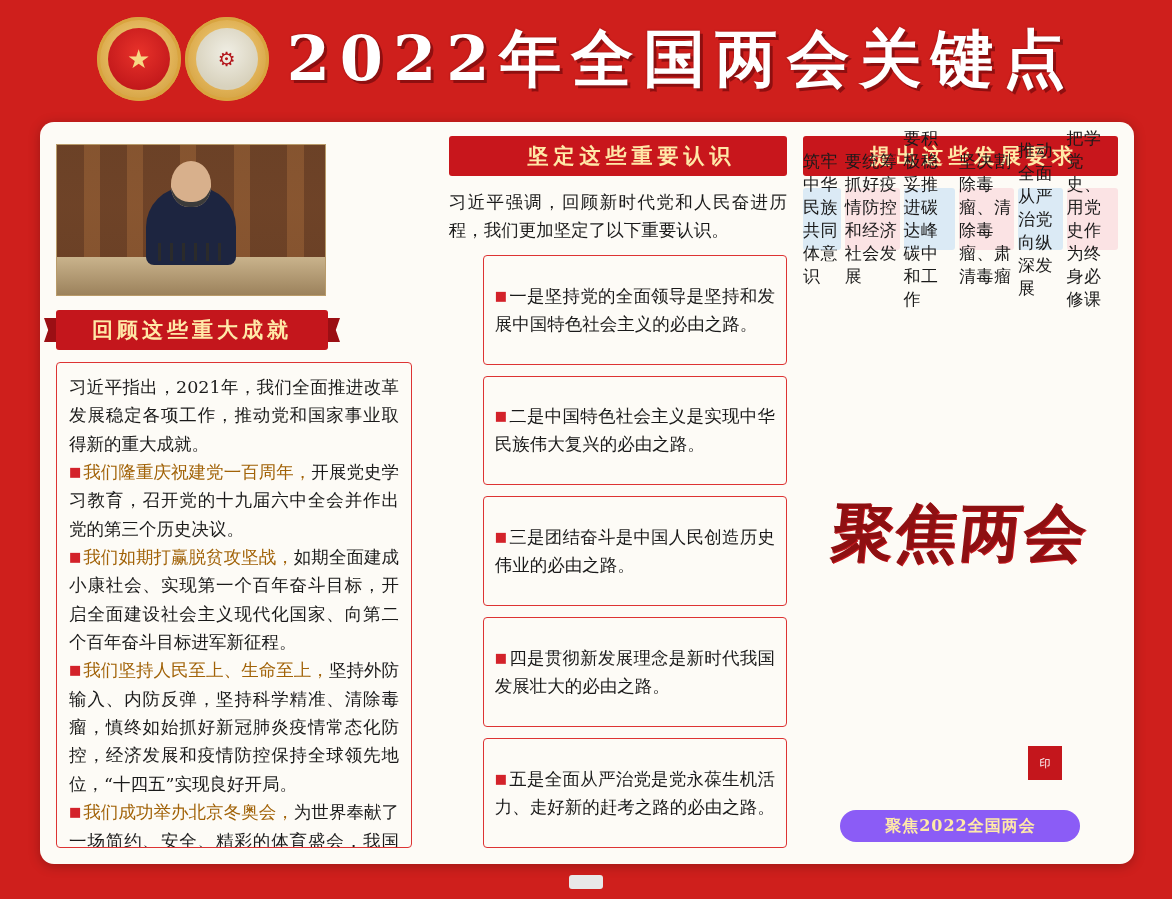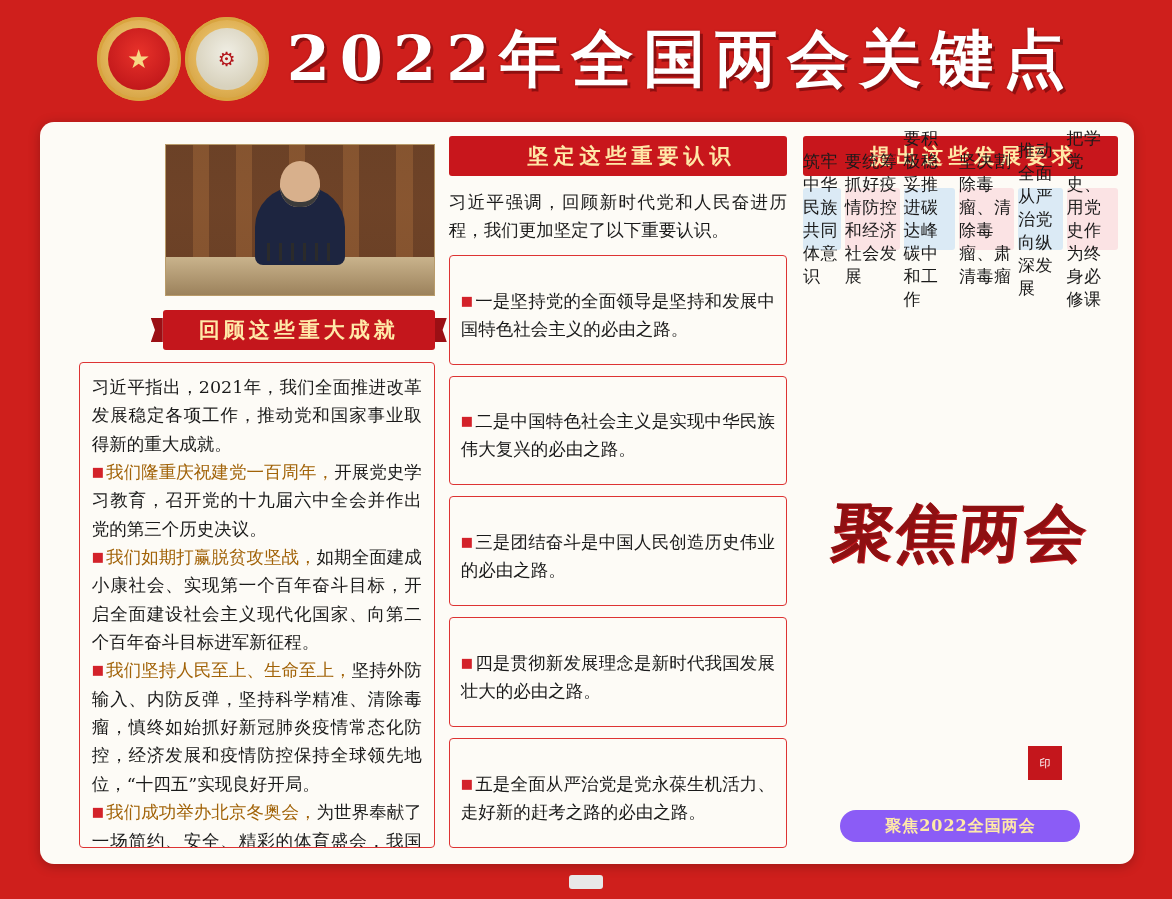--- a/index.html
+++ b/index.html
@@ -47,21 +47,21 @@
   .board{
     position:absolute;left:40px;top:122px;width:1094px;height:742px;
     background:#fdfbf6;
     border-radius:14px;
     box-shadow:0 2px 12px rgba(0,0,0,.25);
     display:flex;
     padding:14px 16px 16px 16px;
     box-sizing:border-box;
   }
   
-  .col1{width:392px;display:flex;flex-direction:column;align-items:flex-end;}
+  .col1{width:392px;display:flex;flex-direction:column;align-items:flex-start;}
   .photo{
     width:268px;height:150px;
     margin-top:8px;
     background:linear-gradient(#5d3a2c 0%,#7a4b34 40%,#4e2b20 100%);
     border:1px solid #b99b6a;
     position:relative;overflow:hidden;
   }
   .photo .backwall{
     position:absolute;inset:0;
     background:
@@ -140,21 +140,21 @@
     font-family:"DejaVu Serif","Liberation Serif",serif;
   }
   .cardlist{margin-top:10px;display:flex;flex-direction:column;gap:11px;flex:1;}
   .card{
     border:1px solid #d33;border-radius:4px;
     padding:21px 11px;
     font-size:17.5px;line-height:1.6;color:#1a1a1a;
     text-align:justify;
     font-family:"DejaVu Serif","Liberation Serif",serif;
     flex:1;
-    display:flex;align-items:flex-end;
+    display:flex;align-items:center;margin-left:34px;
   }
   
   .col3{width:326px;margin-left:16px;display:flex;flex-direction:column;}
   .reqlist{margin-top:12px;display:flex;gap:4px;}
   .req{
     height:62px;display:flex;align-items:center;justify-content:center;
     font-size:17px;color:#1a1a1a;letter-spacing:.5px;
     border-radius:3px;
     font-family:"DejaVu Serif","Liberation Serif",serif;
   }

